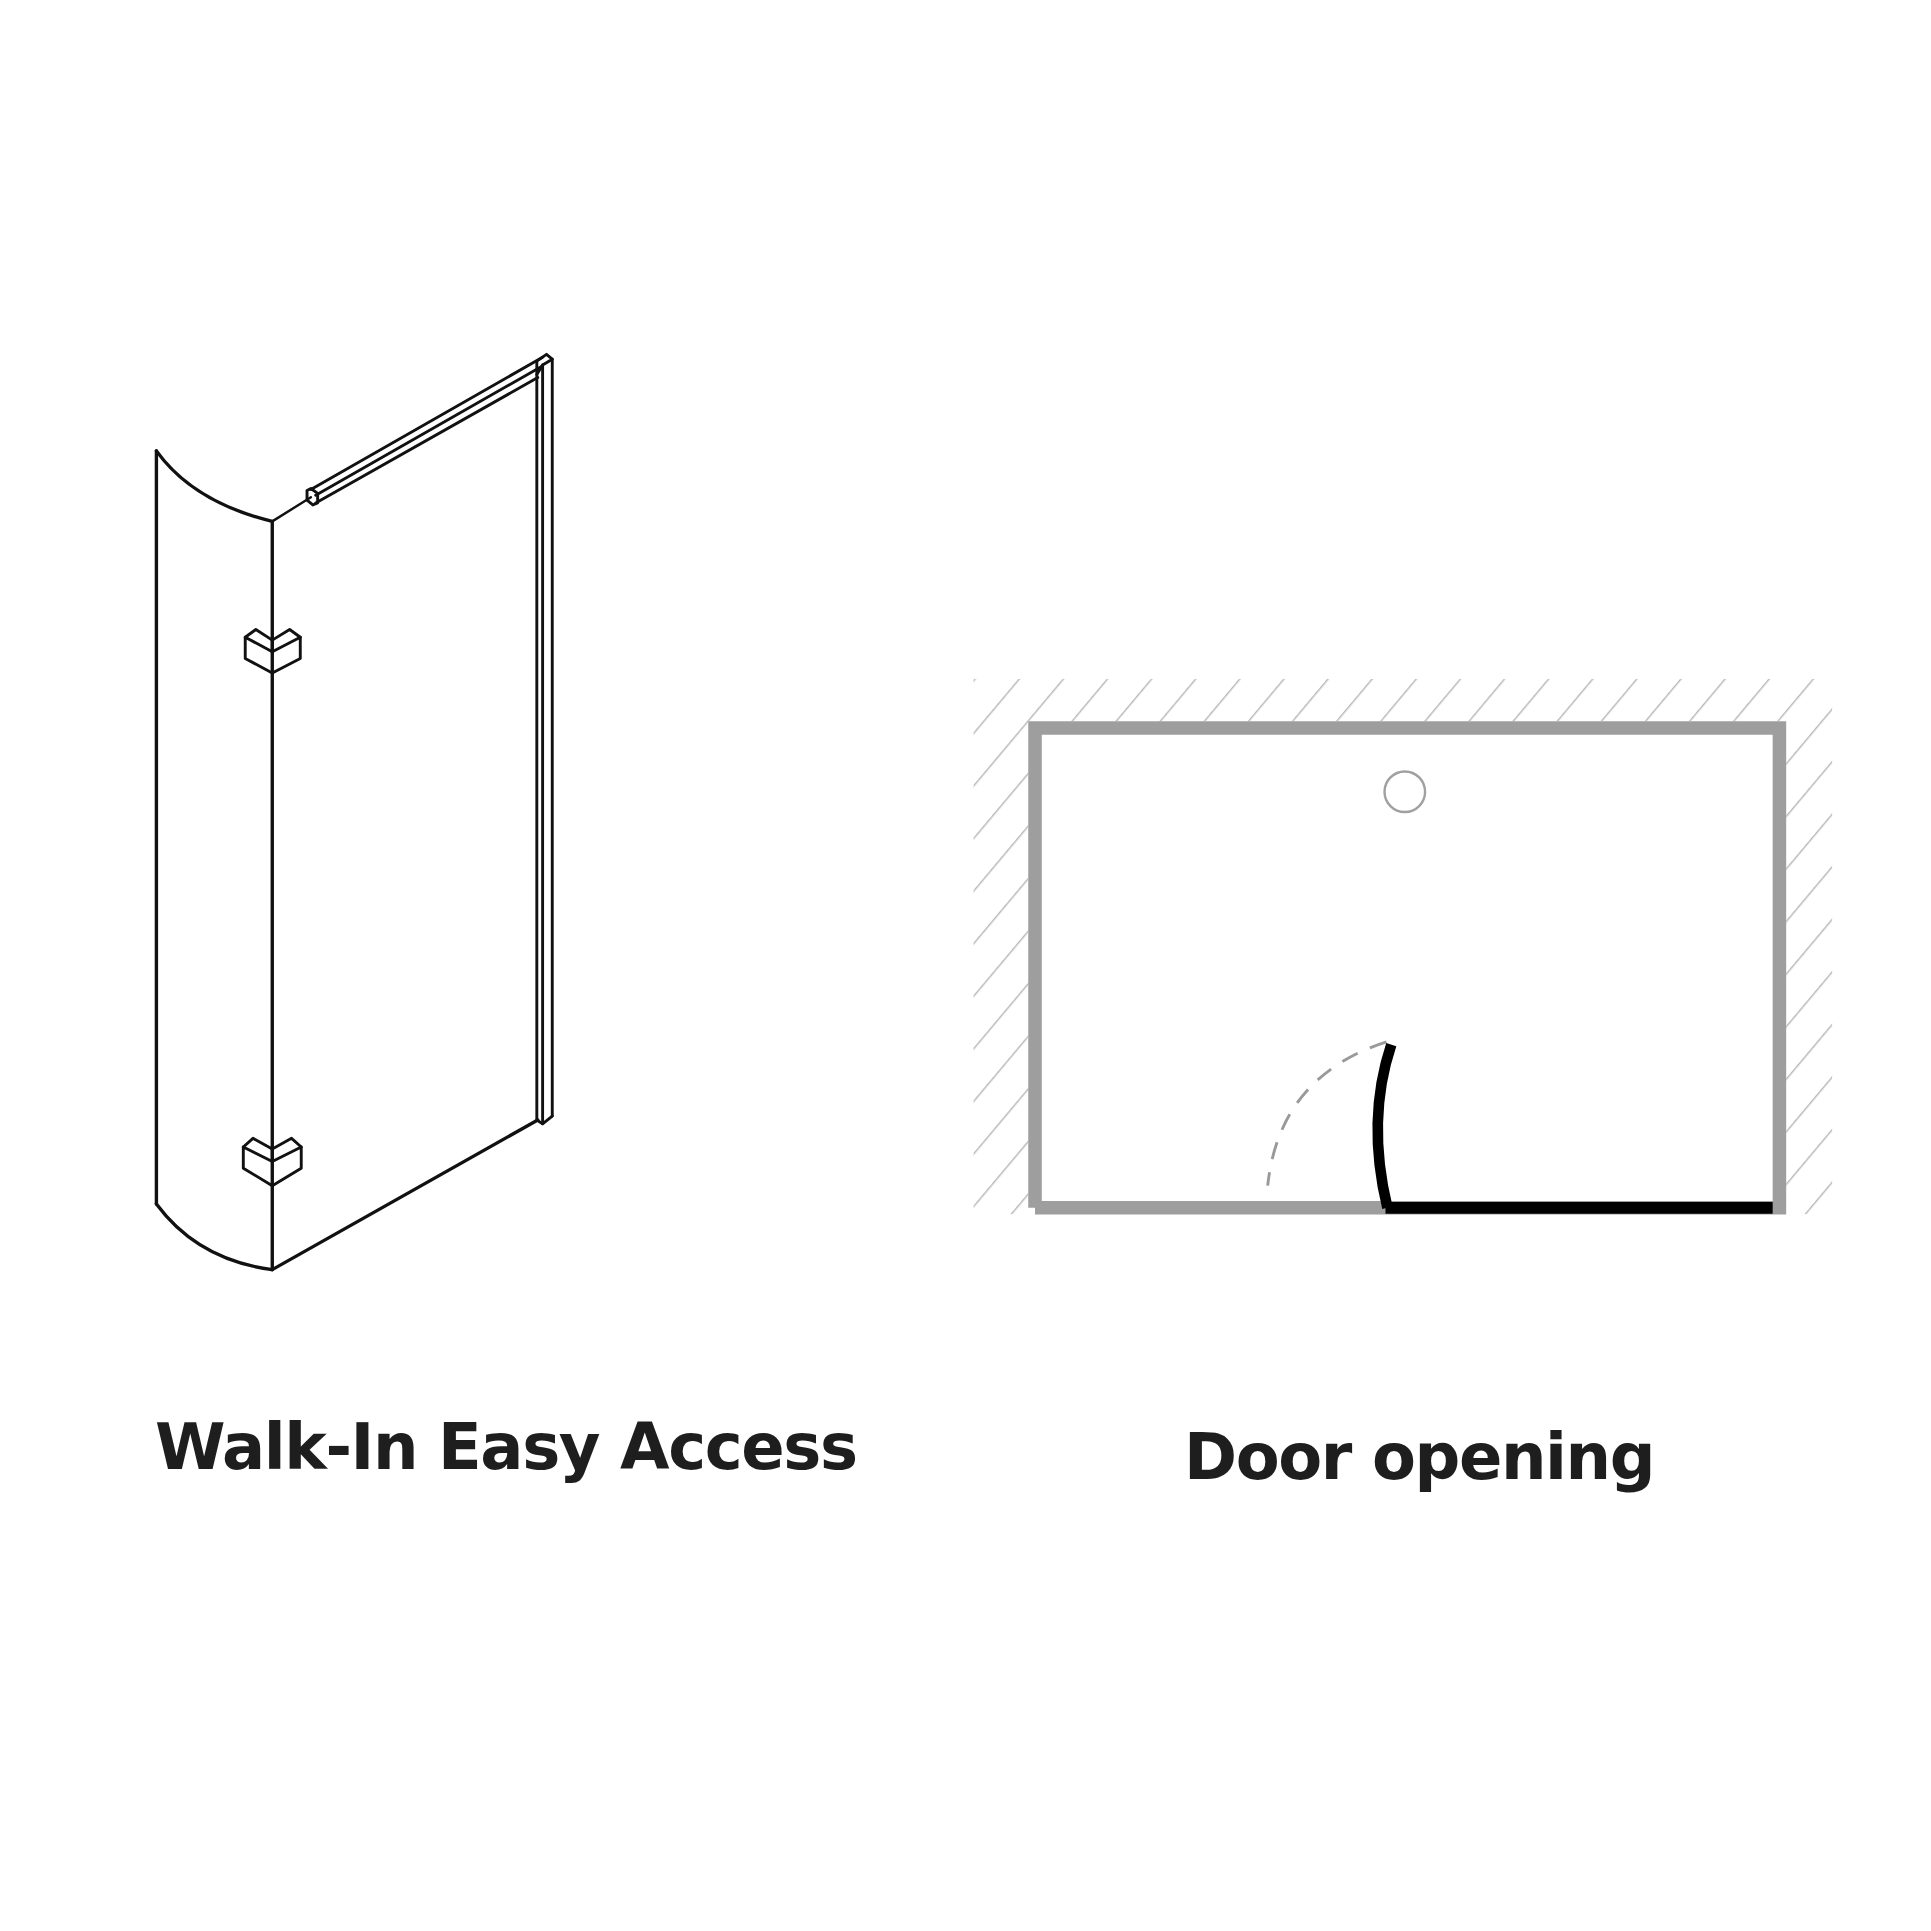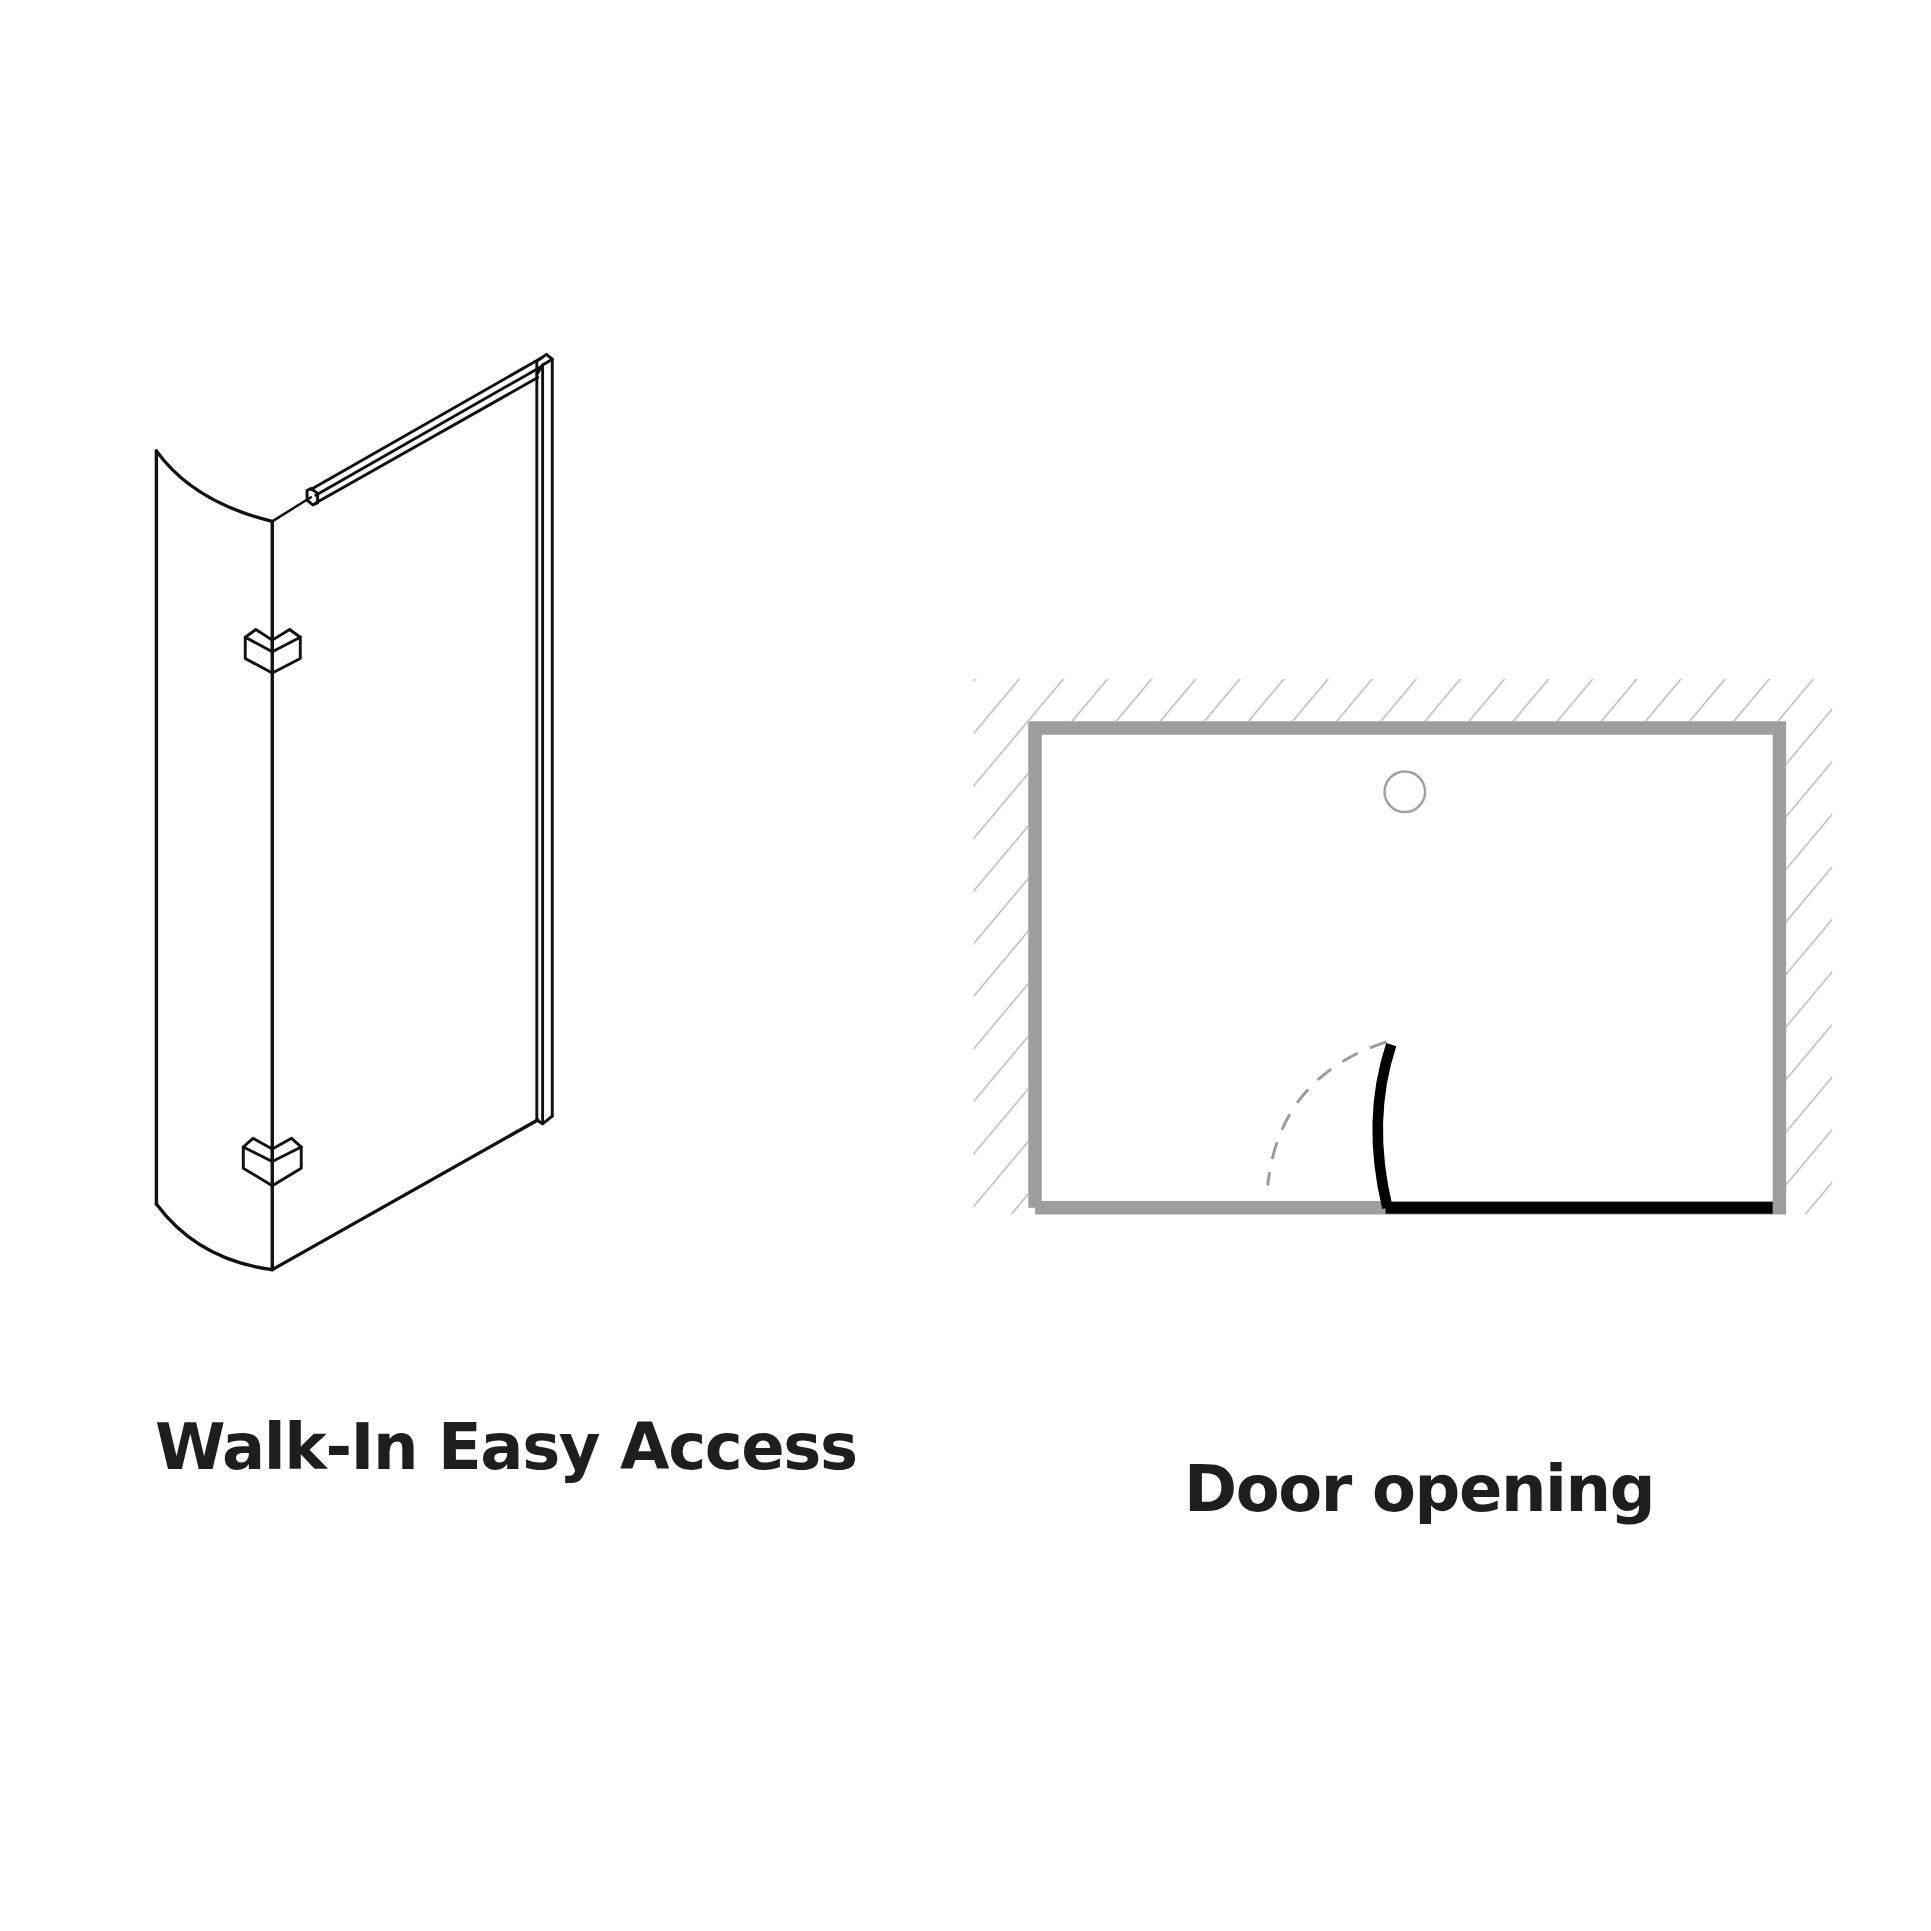--- a/index.html
+++ b/index.html
@@ -9,21 +9,21 @@
     position:absolute;
     font-family:"DejaVu Sans", "Liberation Sans", sans-serif;
     font-weight:700;
     color:#1e1e1e;
     font-size:64px;
     letter-spacing:-1.4px;
     white-space:nowrap;
     line-height:1;
   }
   .label-left { left:155px; top:1415px; width:467px; }
-  .label-right { left:1184px; top:1457px; width:371px; }
+  .label-right { left:1184px; top:1425px; width:371px; }
 </style>
 </head>
 <body>
 
 <svg class="canvas" viewBox="0 0 2000 2000" xmlns="http://www.w3.org/2000/svg">
   <defs>
     <pattern id="hatch" patternUnits="userSpaceOnUse" width="35" height="35" patternTransform="rotate(40)">
       <line x1="0" y1="0" x2="0" y2="35" stroke="#b8b8b8" stroke-width="3"></line>
     </pattern>
     <clipPath id="hatchClip">

